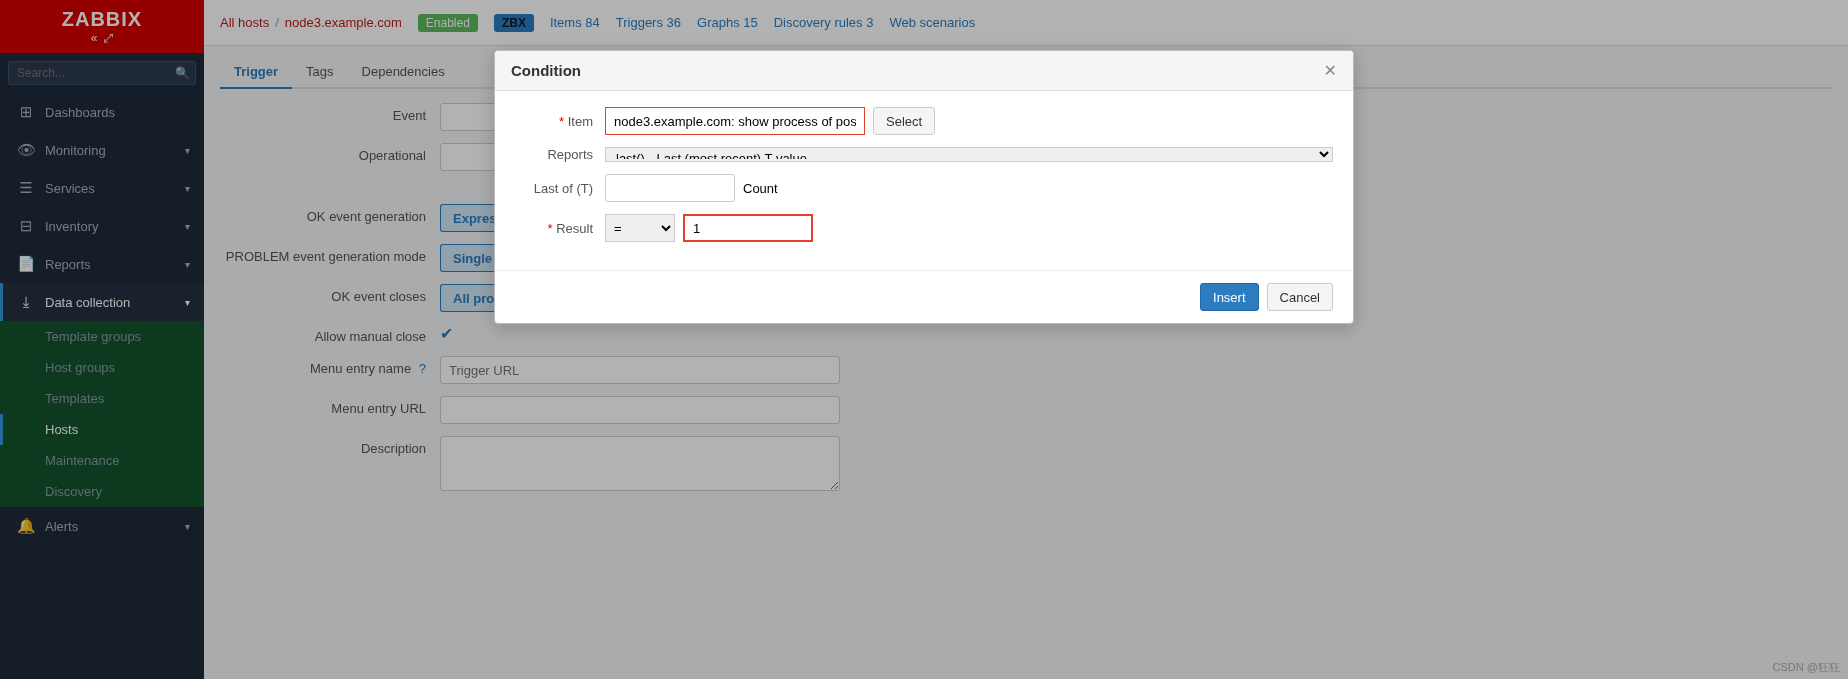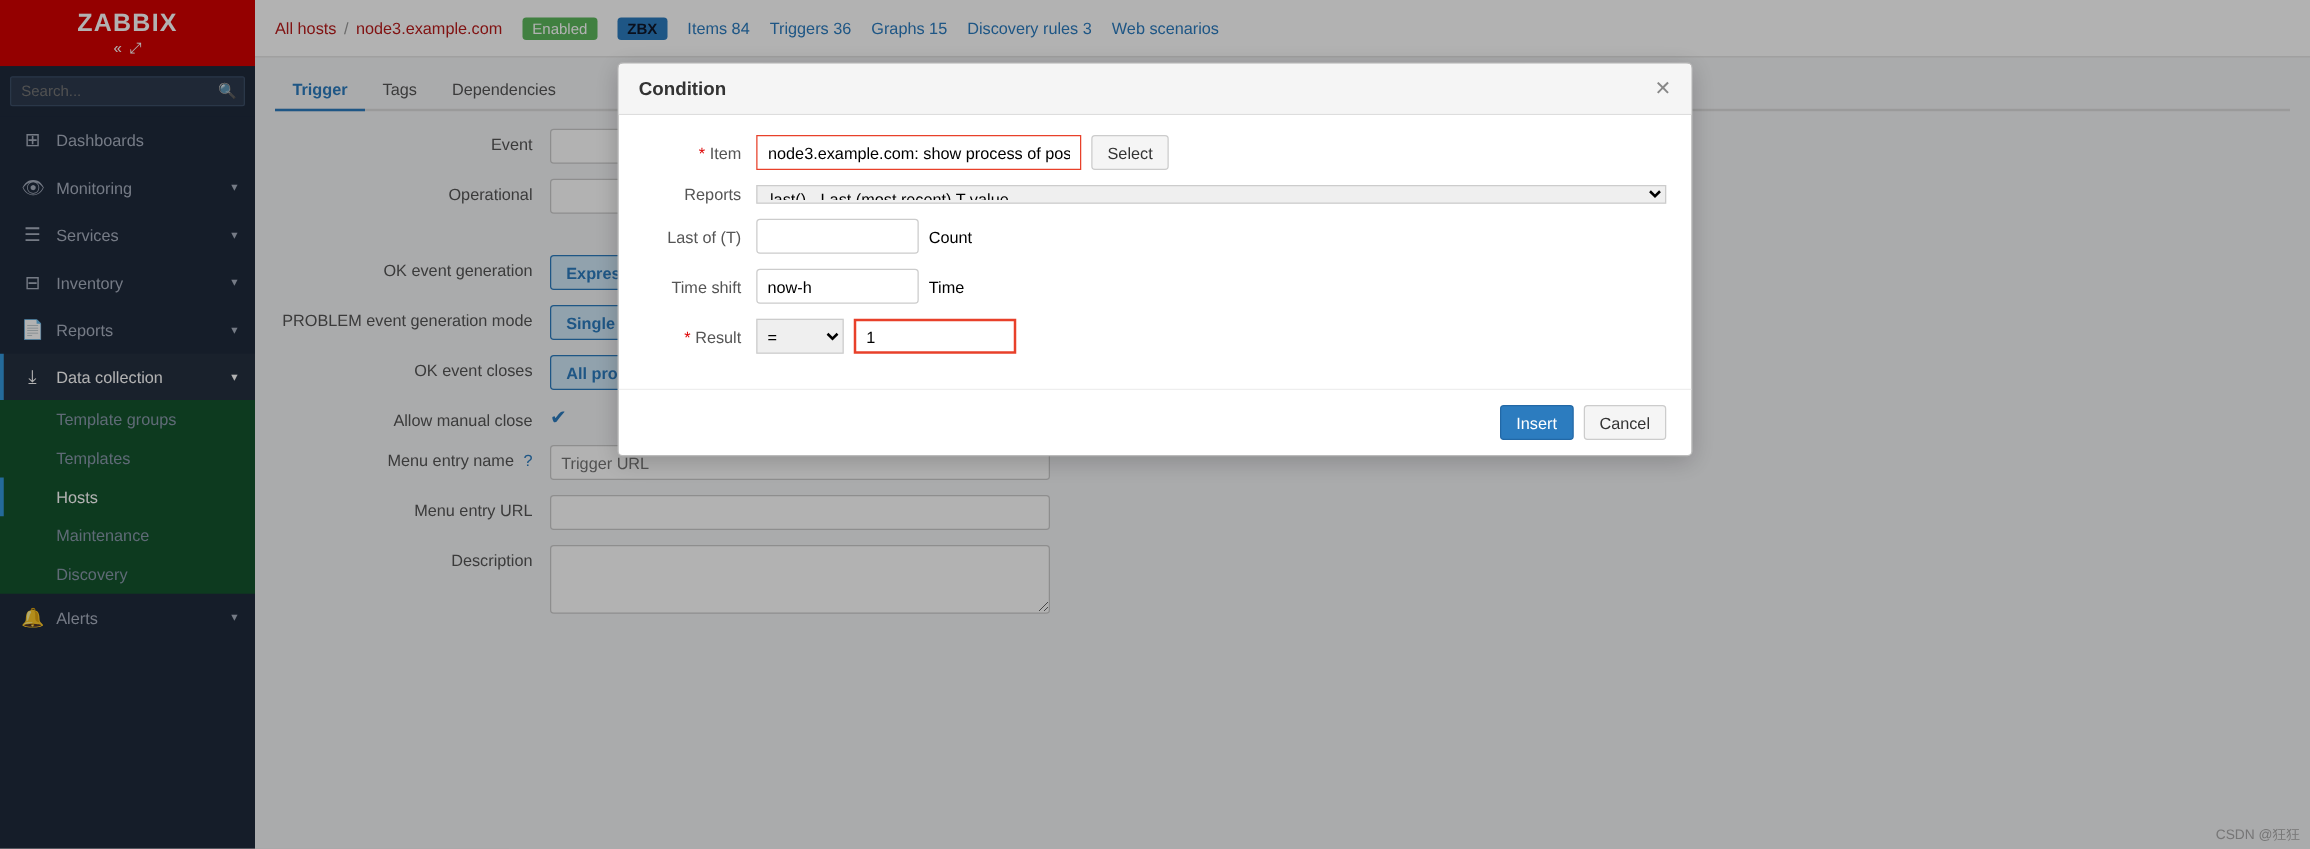--- a/index.html
+++ b/index.html
@@ -330,20 +330,21 @@
     <span class="nav-label">Reports</span>
     <span class="nav-arrow">▾</span>
   </div>
   <div class="sidebar-nav-item active">
     <span class="nav-icon">⤓</span>
     <span class="nav-label">Data collection</span>
     <span class="nav-arrow">▾</span>
   </div>
   <div class="sidebar-subnav">
     <div class="sidebar-subnav-item">Template groups</div>
+    <div class="sidebar-subnav-item">Host groups</div>
     <div class="sidebar-subnav-item">Templates</div>
     <div class="sidebar-subnav-item active">Hosts</div>
     <div class="sidebar-subnav-item">Maintenance</div>
     <div class="sidebar-subnav-item">Discovery</div>
   </div>
   <div class="sidebar-nav-item">
     <span class="nav-icon">🔔</span>
     <span class="nav-label">Alerts</span>
     <span class="nav-arrow">▾</span>
   </div>
@@ -478,27 +479,20 @@
       </div>
 
       <div class="modal-form-row">
         <div class="modal-form-label">Last of (T)</div>
         <div class="modal-form-control">
           <input class="form-input" style="width: 130px;" type="text">
           <span>Count</span>
         </div>
       </div>
 
-      <div class="modal-form-row">
-        <div class="modal-form-label">Time shift</div>
-        <div class="modal-form-control">
-          <input class="form-input" style="width: 130px;" type="text" value="now-h">
-          <span>Time</span>
-        </div>
-      </div>
 
       <div class="modal-form-row">
         <div class="modal-form-label required">Result</div>
         <div class="modal-form-control">
           <select class="result-select">
             <option>=</option>
             <option>&lt;</option>
             <option>&gt;</option>
             <option>&lt;=</option>
             <option>&gt;=</option>

